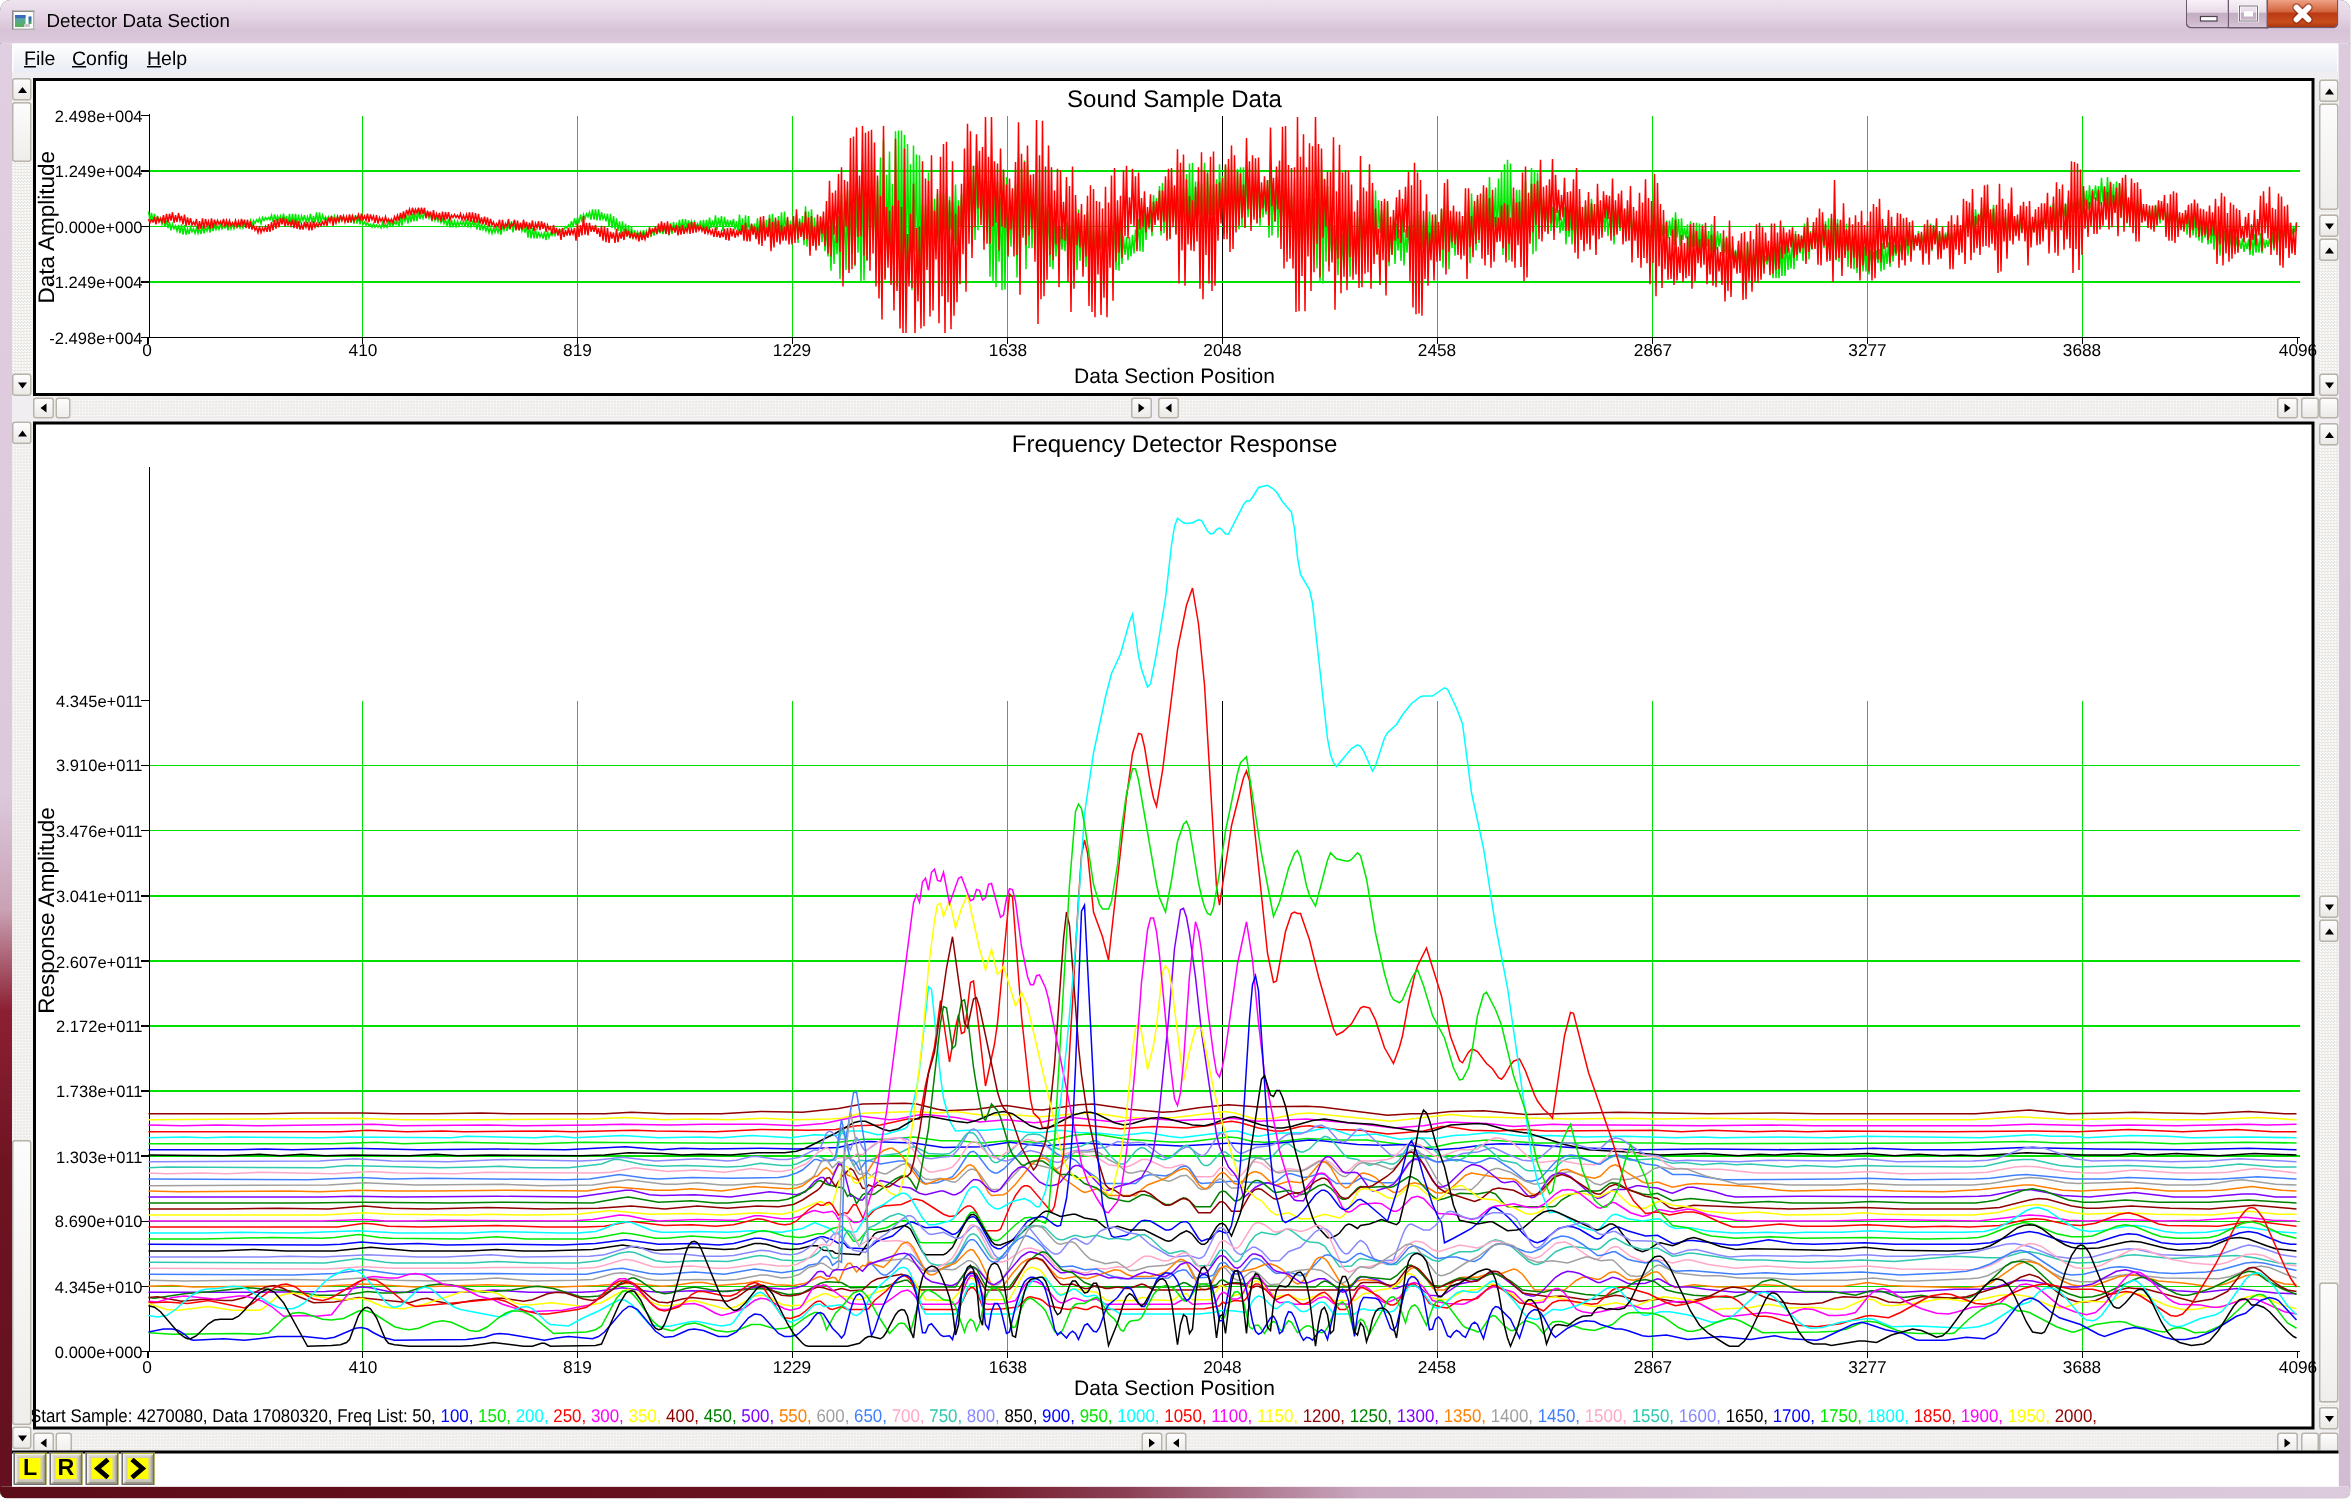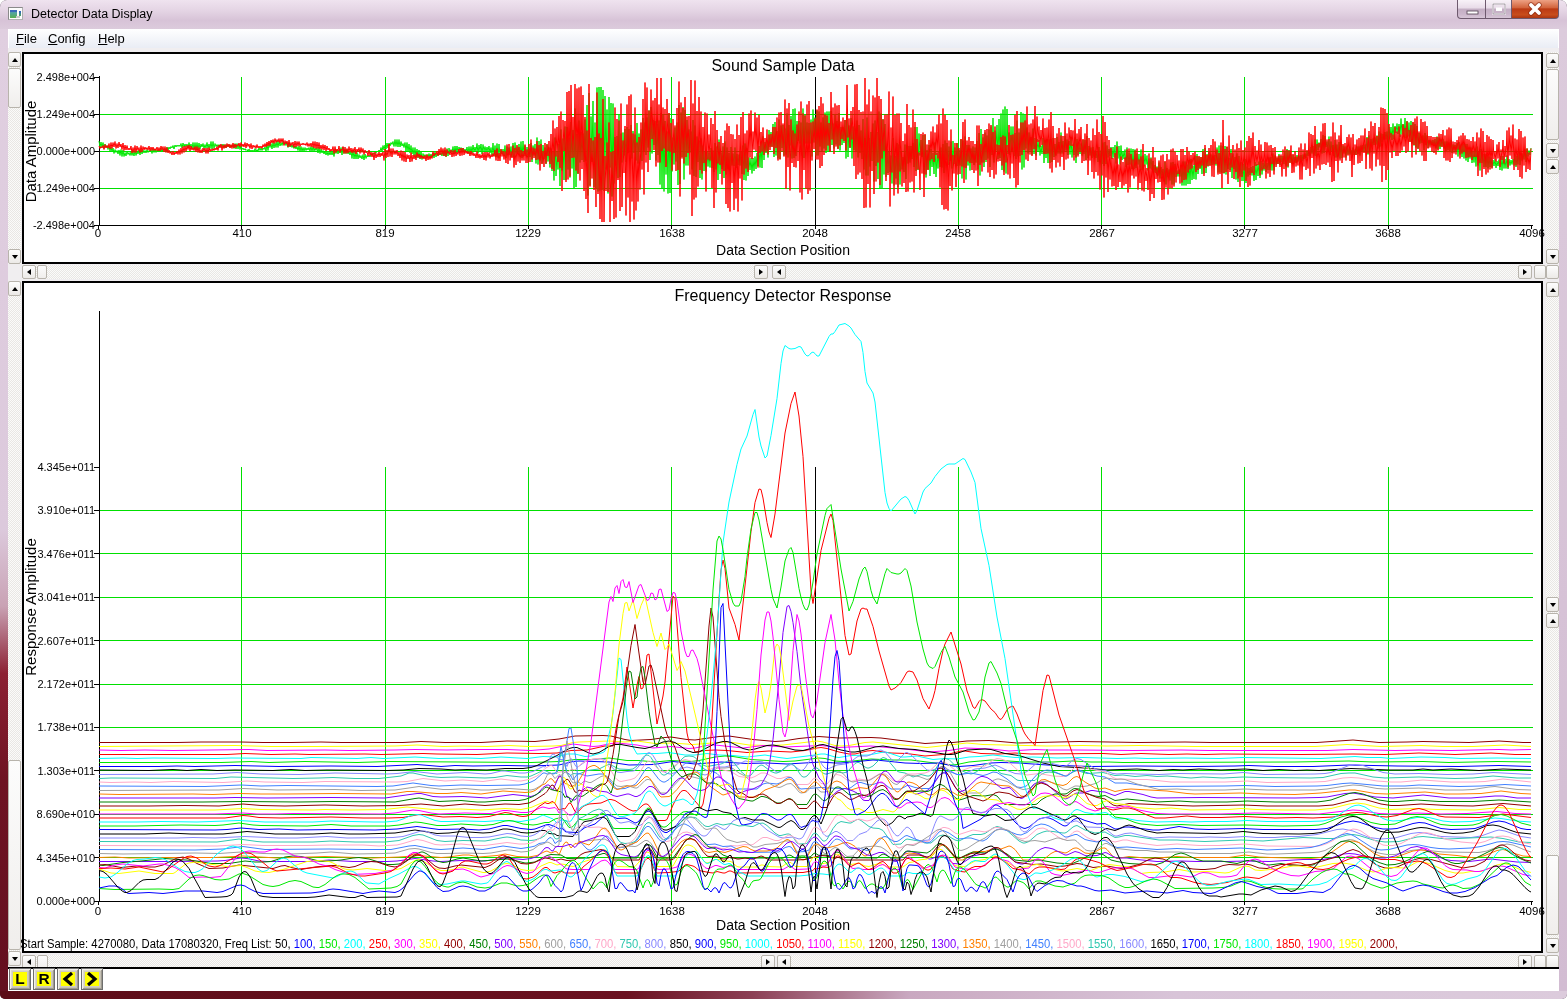--- a/index.html
+++ b/index.html
@@ -33,21 +33,21 @@
 </style></head>
 <body>
 <div class="win">
 <div class="tbar"></div>
 <div class="ticon">
       <i class="a"></i>
       <i class="b"></i>
       <i class="c"></i>
       <i class="d"></i>
     </div>
-<div class="ttext">Detector Data Display</div>
+<div class="ttext">Detector Data Section</div>
 <div class="wbtn wb-min"><svg width="29" height="19">
         <rect x="9" y="11" width="11" height="3" fill="#fff" stroke="#50404f" stroke-width="0.8"></rect>
       </svg></div>
 <div class="wbtn wb-max"><svg width="26" height="19">
         <rect x="7" y="4" width="12" height="10" fill="none" stroke="#fff" stroke-width="1.6"></rect>
         <rect x="10" y="7.5" width="6" height="3.5" fill="#fff"></rect>
         <rect x="7" y="4" width="12" height="10" fill="none" stroke="#504050" stroke-width="0.5"></rect>
       </svg></div>
 <div class="wbtn wb-cls"><svg width="47" height="19">
         <path d="M19 5 L27 13 M27 5 L19 13" stroke="#7a1d0a" stroke-width="5.6" stroke-linecap="round" opacity="0.55"></path>

